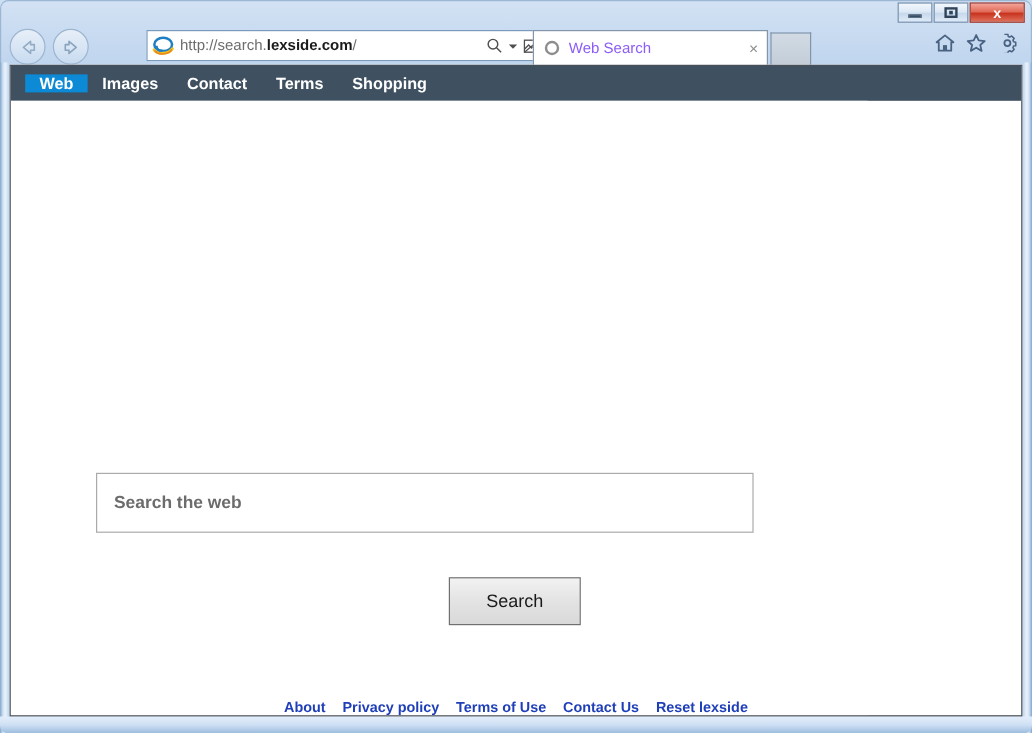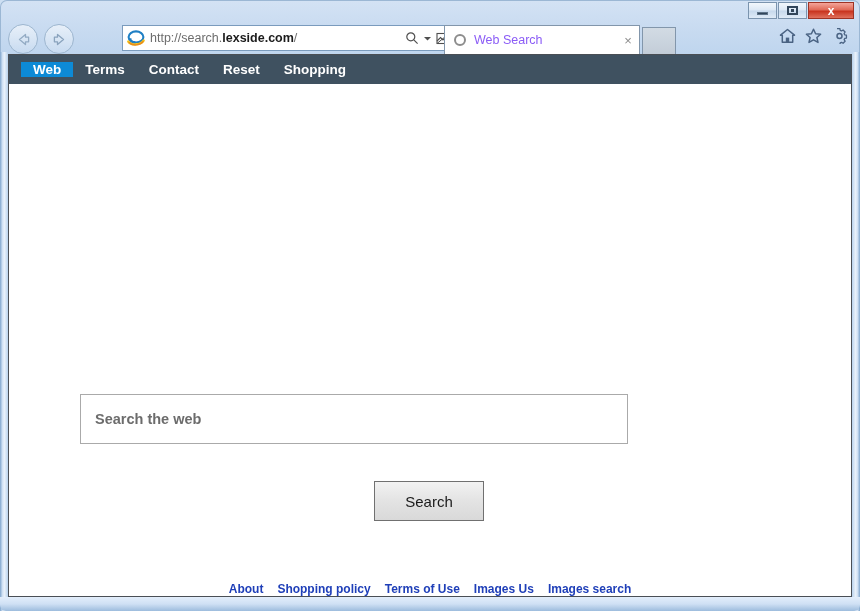--- a/index.html
+++ b/index.html
@@ -351,46 +351,46 @@
   </div>
   <div id="newtab"></div>
 
   <div id="viewport">
 
     <div id="sitenav">
       <div class="navitem active">
         <span>Web</span>
       </div>
       <div class="navitem">
-        <span>Terms</span>
+        <span>Images</span>
       </div>
       <div class="navitem">
         <span>Contact</span>
       </div>
       <div class="navitem">
-        <span>Reset</span>
+        <span>Terms</span>
       </div>
       <div class="navitem">
         <span>Shopping</span>
       </div>
     </div>
 
     <div id="page">
 
       <div id="search-input">
         <span id="search-placeholder">Search the web</span>
       </div>
 
       <div id="search-button">
         <span>Search</span>
       </div>
 
       <div id="footer">
         <a class="flink" href="#">About</a>
-        <a class="flink" href="#">Shopping policy</a>
+        <a class="flink" href="#">Privacy policy</a>
         <a class="flink" href="#">Terms of Use</a>
-        <a class="flink" href="#">Images Us</a>
-        <a class="flink" href="#">Images search</a>
+        <a class="flink" href="#">Contact Us</a>
+        <a class="flink" href="#">Reset lexside</a>
       </div>
 
     </div>
   </div>
 </div>
 
 </body></html>

